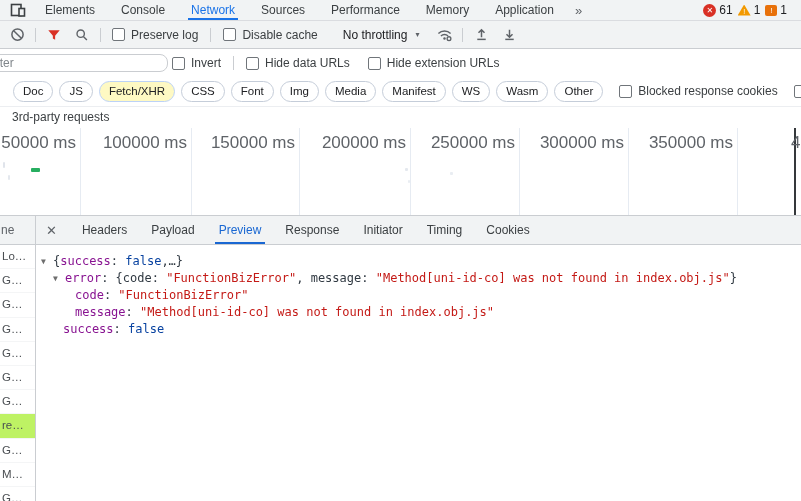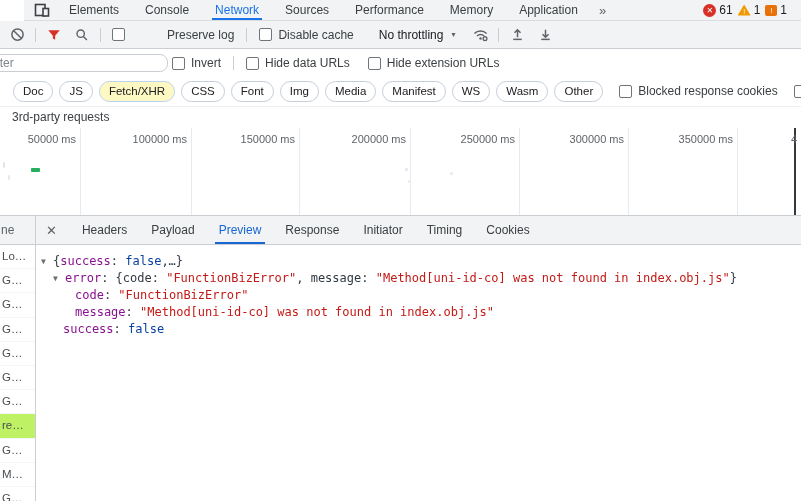--- a/index.html
+++ b/index.html
@@ -1,21 +1,21 @@
 <!DOCTYPE html>
 <html><head>
 <meta charset="utf-8">
 <style>
   html,body{margin:0;padding:0;background:#fff;}
   .dt{position:relative;width:801px;height:501px;background:#fff;overflow:hidden;
       font-family:"Liberation Sans",sans-serif;font-size:12px;color:#3c4043;}
 
   
   .tabbar{position:absolute;top:0;left:0;right:0;height:20px;background:#f1f3f4;
-          border-bottom:1px solid #dadce0;display:flex;align-items:center;margin-left:24px;}
+          border-bottom:1px solid #dadce0;display:flex;align-items:center;}
   .dock-ic{margin:0 6px 0 10px;display:flex;align-items:center;}
   .tab{padding:0 13px;height:20px;line-height:20px;color:#3c4043;cursor:default;position:relative;}
   .tab.sel{color:#1a73e8;}
   .tab.sel::after{content:"";position:absolute;left:10px;right:10px;bottom:0;height:2px;background:#1a73e8;}
   .overflow{padding:0 8px;color:#5f6368;font-size:13px;letter-spacing:-1px;}
   .badges{margin-left:auto;display:flex;align-items:center;gap:5px;padding-right:14px;}
   .bd{display:flex;align-items:center;gap:3px;color:#202124;}
   .err-ic{width:13px;height:13px;border-radius:50%;background:#d93025;color:#fff;font-size:8px;
           line-height:13px;text-align:center;display:inline-block;}
   .warn-ic{width:13px;height:11px;background:#f29900;clip-path:polygon(50% 0,100% 100%,0 100%);
@@ -53,21 +53,21 @@
 
   
   .thirdparty{position:absolute;top:106px;left:0;right:0;height:21px;line-height:21px;
               border-top:1px solid #eceef1;border-bottom:1px solid #cacdd1;background:#fff;
               padding-left:12px;color:#3c4043;}
 
   
   .timeline{position:absolute;top:128px;left:0;right:0;height:87px;background:#fff;
             border-bottom:1px solid #cacdd1;overflow:hidden;}
   .tick-line{position:absolute;top:0;bottom:0;width:1px;background:#e6ebf2;}
-  .tick-label{position:absolute;top:5px;font-size:11px;color:#5f6368;white-space:nowrap;}
+  .tick-label{position:absolute;top:5px;font-size:17px;color:#5f6368;white-space:nowrap;}
   .tmark{position:absolute;border-radius:1px;}
   .tcursor{position:absolute;top:0;bottom:0;width:2px;background:#35383b;}
 
   
   .namecol{position:absolute;top:216px;left:0;width:35px;bottom:0;background:#fff;
            border-right:1px solid #cacdd1;overflow:hidden;}
   .namehdr{height:28px;line-height:28px;background:#f1f3f4;border-bottom:1px solid #cacdd1;
            color:#5f6368;padding-left:1px;}
   .nrow{height:23.2px;line-height:23.2px;padding-left:2px;color:#4a4e52;font-size:11.5px;
         border-bottom:1px solid #f4f5f6;white-space:nowrap;cursor:default;}
@@ -143,21 +143,21 @@
         <path d="M1.5 2.5h13L9.3 8.8v4.7l-2.6-1.4V8.8z" fill="#d93025"></path>
       </svg>
     </span>
     <span class="tbicon" style="margin-left:6px;">
       <svg width="14" height="14" viewBox="0 0 16 16">
         <circle cx="6.5" cy="6.5" r="4.2" fill="none" stroke="#5f6368" stroke-width="1.6"></circle>
         <line x1="9.6" y1="9.6" x2="13.6" y2="13.6" stroke="#5f6368" stroke-width="1.6"></line>
       </svg>
     </span>
     <span class="sep"></span>
-    <span class="cbgroup" style="margin-left:4px;gap:36px;">
+    <span class="cbgroup" style="margin-left:4px;">
       <span class="cb"></span>
       <span class="cblab">Preserve log</span>
     </span>
     <span class="sep" style="margin:0 12px;"></span>
     <span class="cbgroup">
       <span class="cb"></span>
       <span class="cblab">Disable cache</span>
     </span>
     <span class="throttle">
       <span>No throttling</span>

